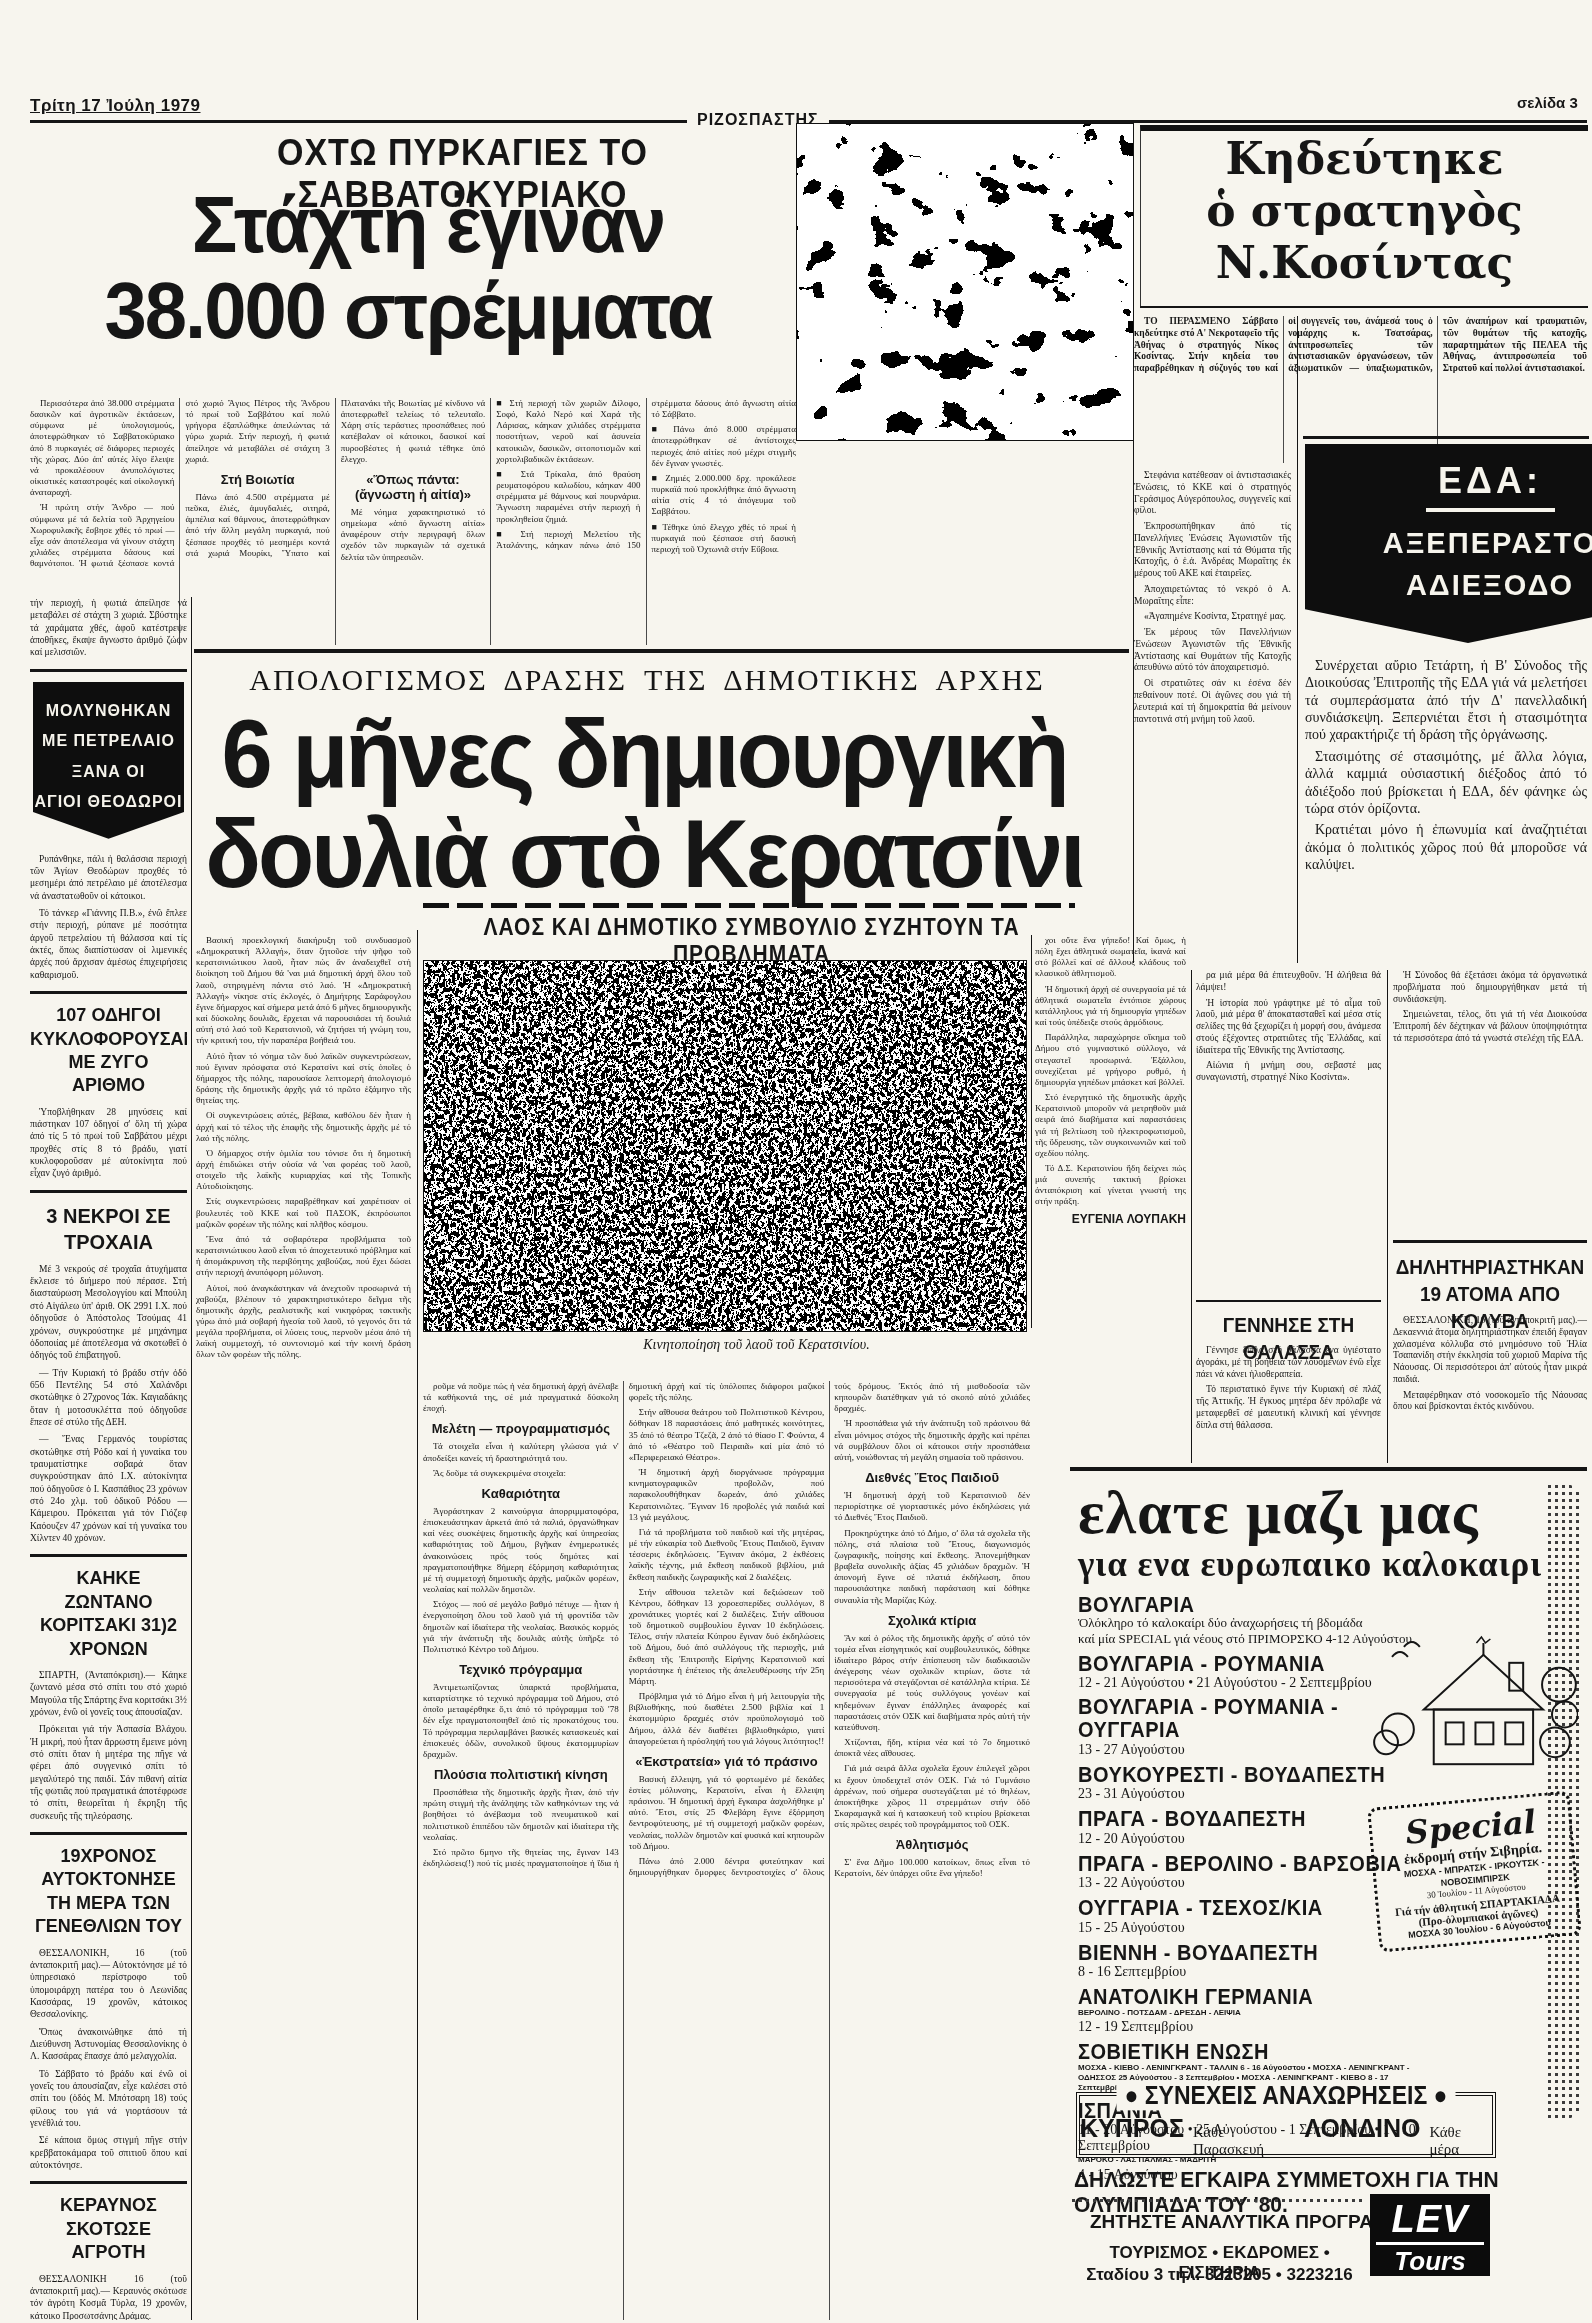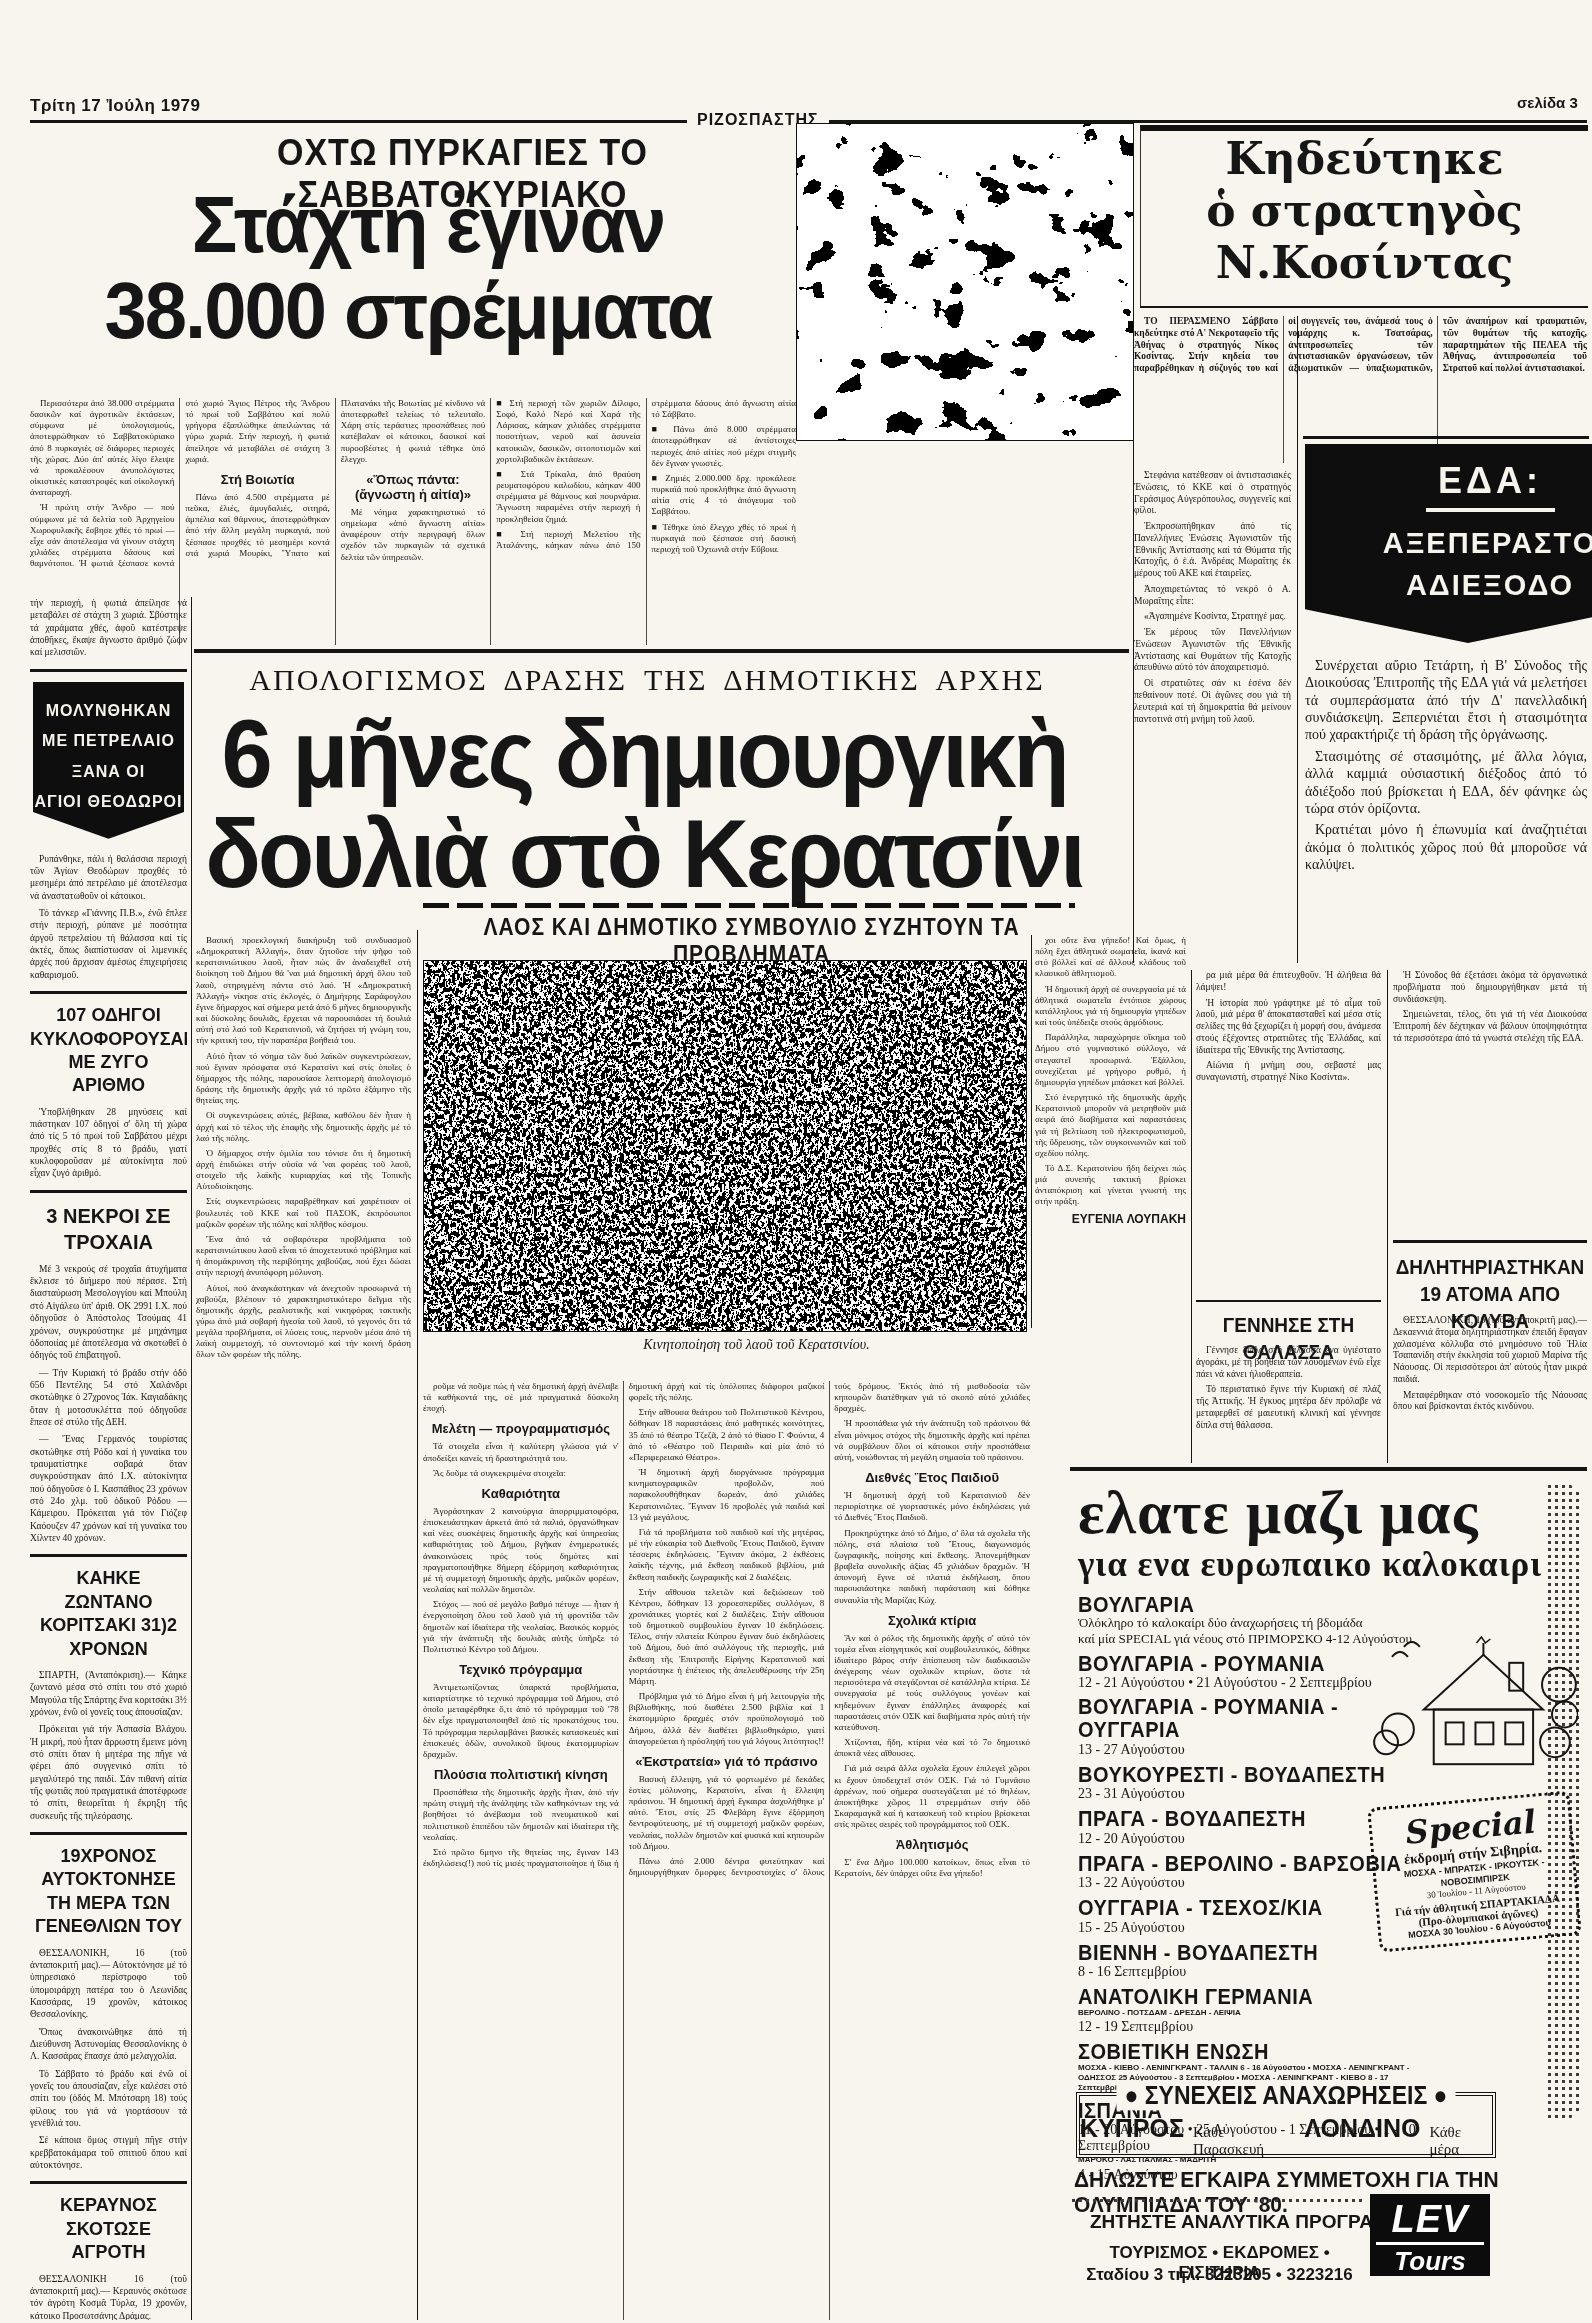--- a/index.html
+++ b/index.html
@@ -2,21 +2,21 @@
 <html><head>
 <meta charset="utf-8">
 <style>
   html,body{margin:0;padding:0;background:#d8d5cc;}
   #page{position:relative;width:1592px;height:2323px;background:#f7f5ee;color:#161616;
         font-family:"Liberation Serif",serif;overflow:hidden;}
   .abs{position:absolute;}
   .hr{position:absolute;background:#151515;}
 
   
-  .mast-date{font:bold 17px "Liberation Sans",sans-serif;letter-spacing:0.5px;}
+  .mast-date{font:bold 17px "Liberation Sans",sans-serif;letter-spacing:0.5px;text-decoration:underline;}
   .mast-title{font:bold 16px "Liberation Sans",sans-serif;background:#f7f5ee;padding:0 10px;letter-spacing:1px;}
   .mast-page{font:bold 15px "Liberation Sans",sans-serif;}
 
   
   .fire-kicker{font:bold 34px "Liberation Sans",sans-serif;text-align:center;letter-spacing:1px;transform:scaleY(1.08);}
   .fire-h1{font:bold 76px "Liberation Sans",sans-serif;text-align:center;letter-spacing:-2px;transform:scaleY(1.05);white-space:nowrap;}
   .fire-sub{font:bold 25px "Liberation Serif",serif;text-align:center;letter-spacing:1px;}
   .kos-box{border-top:6px solid #111;box-shadow:0 -10px 0 -8px #111 inset;border-left:1px solid #333;}
   .kos-h{font:bold 44px "DejaVu Serif",serif;text-align:center;line-height:1.18;padding-top:2px;}
   .ker-kicker{font:30px "Liberation Serif",serif;text-align:center;letter-spacing:2px;word-spacing:8px;}

